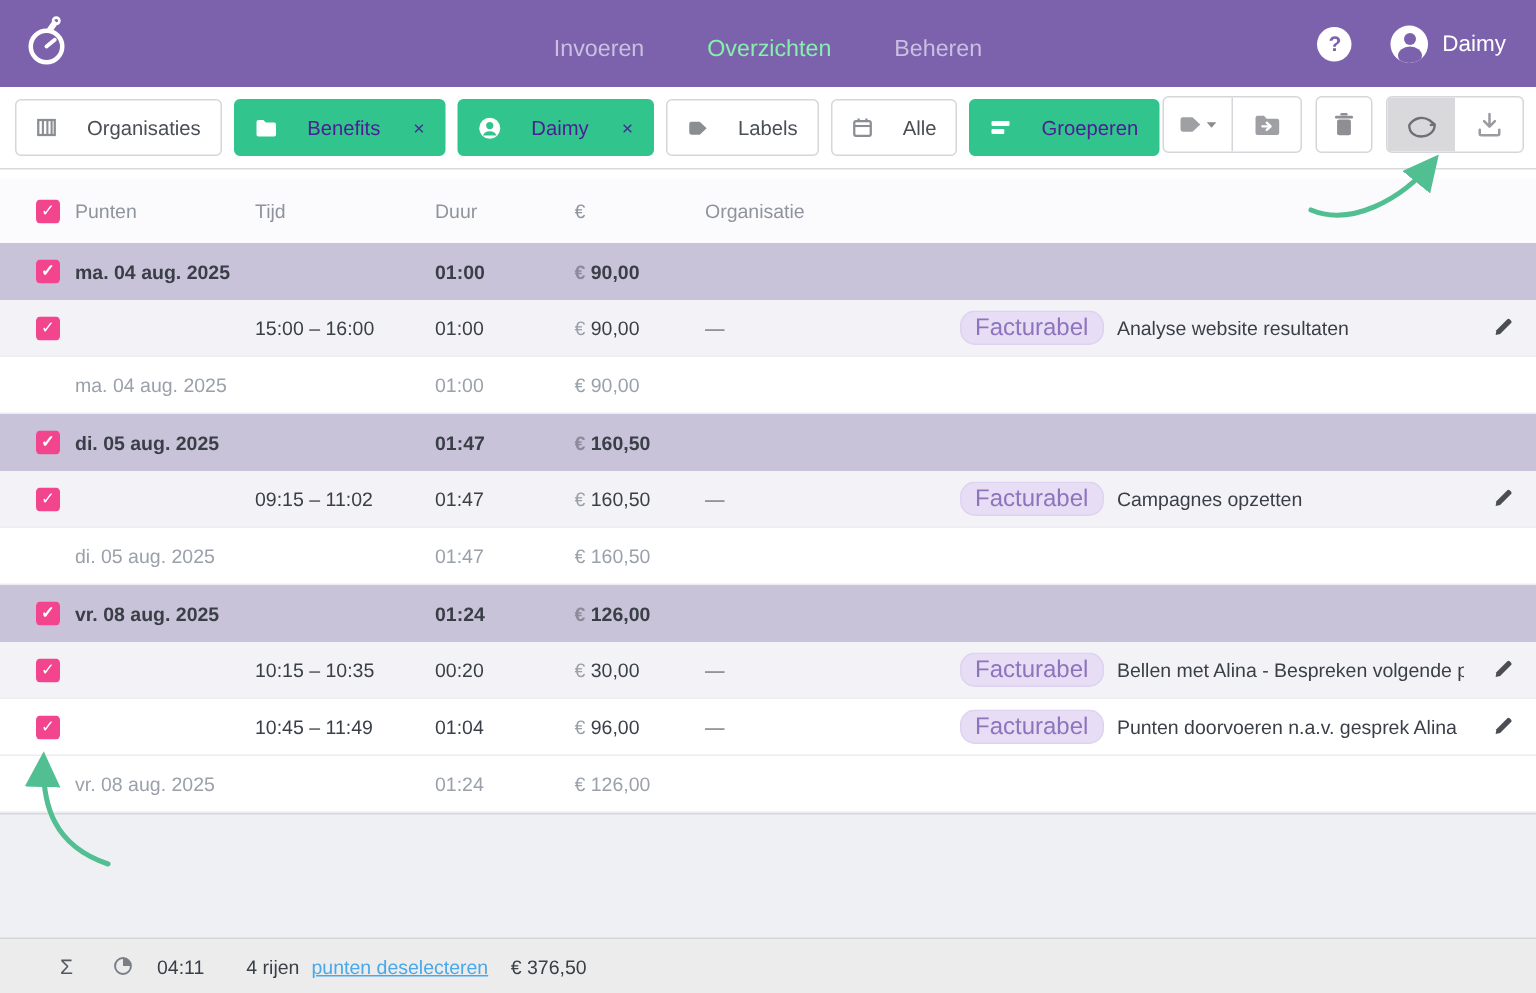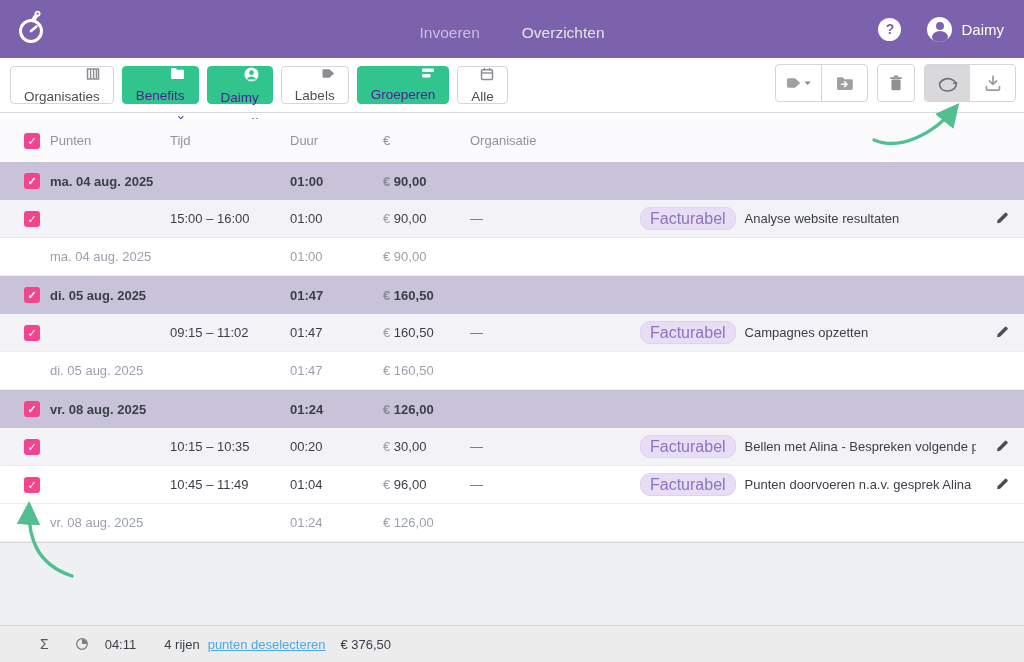--- a/index.html
+++ b/index.html
@@ -5,32 +5,32 @@
   * { margin:0; padding:0; box-sizing:border-box; }
   html,body { background:#ffffff; }
   body { font-family:"Liberation Sans", sans-serif; }
   #app { position:relative; width:1024px; height:662px; background:#ffffff; overflow:hidden; }
 
   
   .topbar { position:absolute; left:0; top:0; width:1024px; height:58px; background:#7c62ad; display:flex; align-items:center; }
   .logo { position:absolute; left:14px; top:10px; width:36px; height:38px; }
   .nav { position:absolute; left:50%; top:0; transform:translateX(-50%); height:65px; display:flex; align-items:stretch; gap:10px;text-align:right; }
   .nav-tab { position:relative; display:flex; align-items:center; padding:0 16px; font-size:15.5px; color:#cabfe0; cursor:pointer; }
-  .nav-tab.active { color:#e5e5e5; }
+  .nav-tab.active { color:#86efac; }
   .nav-tab.active::after { content:""; position:absolute; left:0; right:0; bottom:0; height:4px; background:#2dc98e; }
   .topbar-right { position:absolute; right:20px; top:0; height:58px; display:flex; align-items:center; gap:26px; }
   .help-btn { width:23px; height:23px; border-radius:50%; background:#ffffff; color:#7c62ad; font-size:14px; font-weight:bold; display:flex; align-items:center; justify-content:center; cursor:pointer; }
   .user-chip { display:flex; align-items:center; gap:9px; color:#ffffff; font-size:15px; cursor:pointer; }
   .avatar { width:25px; height:25px; border-radius:50%; background:#ffffff; position:relative; overflow:hidden; }
   .avatar .head { position:absolute; left:8.5px; top:5px; width:8px; height:8px; border-radius:50%; background:#7c62ad; }
   .avatar .shoulders { position:absolute; left:4.5px; top:14.5px; width:16px; height:12px; border-radius:50%; background:#7c62ad; }
 
   
   .filterbar { position:absolute; left:0; top:58px; width:1024px; height:55px; background:#ffffff; border-bottom:1px solid #d9dade; display:flex; align-items:center; padding-left:10px; gap:8px; }
-  .btn { height:38px; border-radius:4px; display:inline-flex; align-items:flex-end; gap:8px; padding:0 13px; font-size:13.5px; cursor:pointer; white-space:nowrap;flex-direction:column; }
+  .btn { height:38px; border-radius:4px; display:inline-flex; align-items:center; gap:20px; padding:0 13px; font-size:13.5px; cursor:pointer; white-space:nowrap; }
   .btn-plain { background:#ffffff; border:1px solid #d5d6da; color:#4a4e55; }
   .btn-green { background:#31c48d; border:1px solid #31c48d; color:#4c1d95; }
   .chip-x { font-size:13px; margin-left:2px; opacity:.95; }
   .fic { display:inline-flex; }
 
   
   .toolbar { position:absolute; right:8px; top:64px; display:flex; gap:9px; align-items:center; }
   .tool-group { display:flex; height:38px; background:#ffffff; border:1px solid #d5d6da; border-radius:4px; overflow:hidden; }
   .tool-btn { width:45px; height:36px; display:flex; align-items:center; justify-content:center; color:#9b9ca1; cursor:pointer; background:transparent; }
   .tool-sep { width:1px; background:#d5d6da; }
@@ -77,20 +77,21 @@
   <div class="topbar">
     <svg class="logo" viewBox="0 0 36 38">
       <circle cx="17" cy="21" r="10.5" fill="none" stroke="#ffffff" stroke-width="3"></circle>
       <line x1="17" y1="21" x2="22.5" y2="16.5" stroke="#ffffff" stroke-width="2.6" stroke-linecap="round"></line>
       <line x1="19.5" y1="9.5" x2="22" y2="6" stroke="#ffffff" stroke-width="4" stroke-linecap="round"></line>
       <circle cx="23.5" cy="3.8" r="2.1" fill="none" stroke="#ffffff" stroke-width="1.8"></circle>
     </svg>
     <div class="nav">
       <div class="nav-tab">Invoeren</div>
       <div class="nav-tab active">Overzichten</div>
+      <div class="nav-tab">Beheren</div>
     </div>
     <div class="topbar-right">
       <div class="help-btn">?</div>
       <div class="user-chip">
         <div class="avatar">
             <div class="head"></div>
             <div class="shoulders"></div>
           </div>
         <span>Daimy</span>
       </div>
@@ -130,39 +131,39 @@
       <span class="chip-x">×</span>
     </div>
     <div class="btn btn-plain">
       <span class="fic">
         <svg width="14" height="13" viewBox="0 0 14 13">
             <path d="M1.5 3.6 a1.4 1.4 0 0 1 1.4 -1.4 h5.6 l4.6 4.3 -4.6 4.3 H2.9 a1.4 1.4 0 0 1 -1.4 -1.4 z" fill="#8a8d92"></path>
           </svg>
       </span>
       <span>Labels</span>
     </div>
-    <div class="btn btn-green">
-      <span class="fic">
-        <svg width="14" height="12" viewBox="0 0 14 12">
-            <rect x="1" y="1.6" width="12" height="3.4" rx="0.8" fill="#ffffff"></rect>
-            <rect x="1" y="7" width="8.5" height="3.4" rx="0.8" fill="#ffffff"></rect>
-          </svg>
-      </span>
-      <span>Groeperen</span>
-    </div>
     <div class="btn btn-plain">
       <span class="fic">
         <svg width="14" height="14" viewBox="0 0 14 14">
             <rect x="1.5" y="2.8" width="11" height="9.7" rx="1.2" fill="none" stroke="#8a8d92" stroke-width="1.5"></rect>
             <line x1="1.8" y1="6" x2="12.2" y2="6" stroke="#8a8d92" stroke-width="1.4"></line>
             <line x1="4.4" y1="1" x2="4.4" y2="3.4" stroke="#8a8d92" stroke-width="1.5"></line>
             <line x1="9.6" y1="1" x2="9.6" y2="3.4" stroke="#8a8d92" stroke-width="1.5"></line>
           </svg>
       </span>
       <span>Alle</span>
+    </div>
+    <div class="btn btn-green">
+      <span class="fic">
+        <svg width="14" height="12" viewBox="0 0 14 12">
+            <rect x="1" y="1.6" width="12" height="3.4" rx="0.8" fill="#ffffff"></rect>
+            <rect x="1" y="7" width="8.5" height="3.4" rx="0.8" fill="#ffffff"></rect>
+          </svg>
+      </span>
+      <span>Groeperen</span>
     </div>
   </div>
 
   <div class="toolbar">
     <div class="tool-group">
       <div class="tool-btn">
         <svg width="26" height="14" viewBox="0 0 26 14">
             <path d="M1 3.8 a1.6 1.6 0 0 1 1.6 -1.6 h6.4 l5.2 4.8 -5.2 4.8 H2.6 A1.6 1.6 0 0 1 1 10.2 z" fill="#9fa0a4"></path>
             <path d="M18.5 5.5 l3.2 3.6 3.2 -3.6 z" fill="#8a8a8f"></path>
           </svg>

